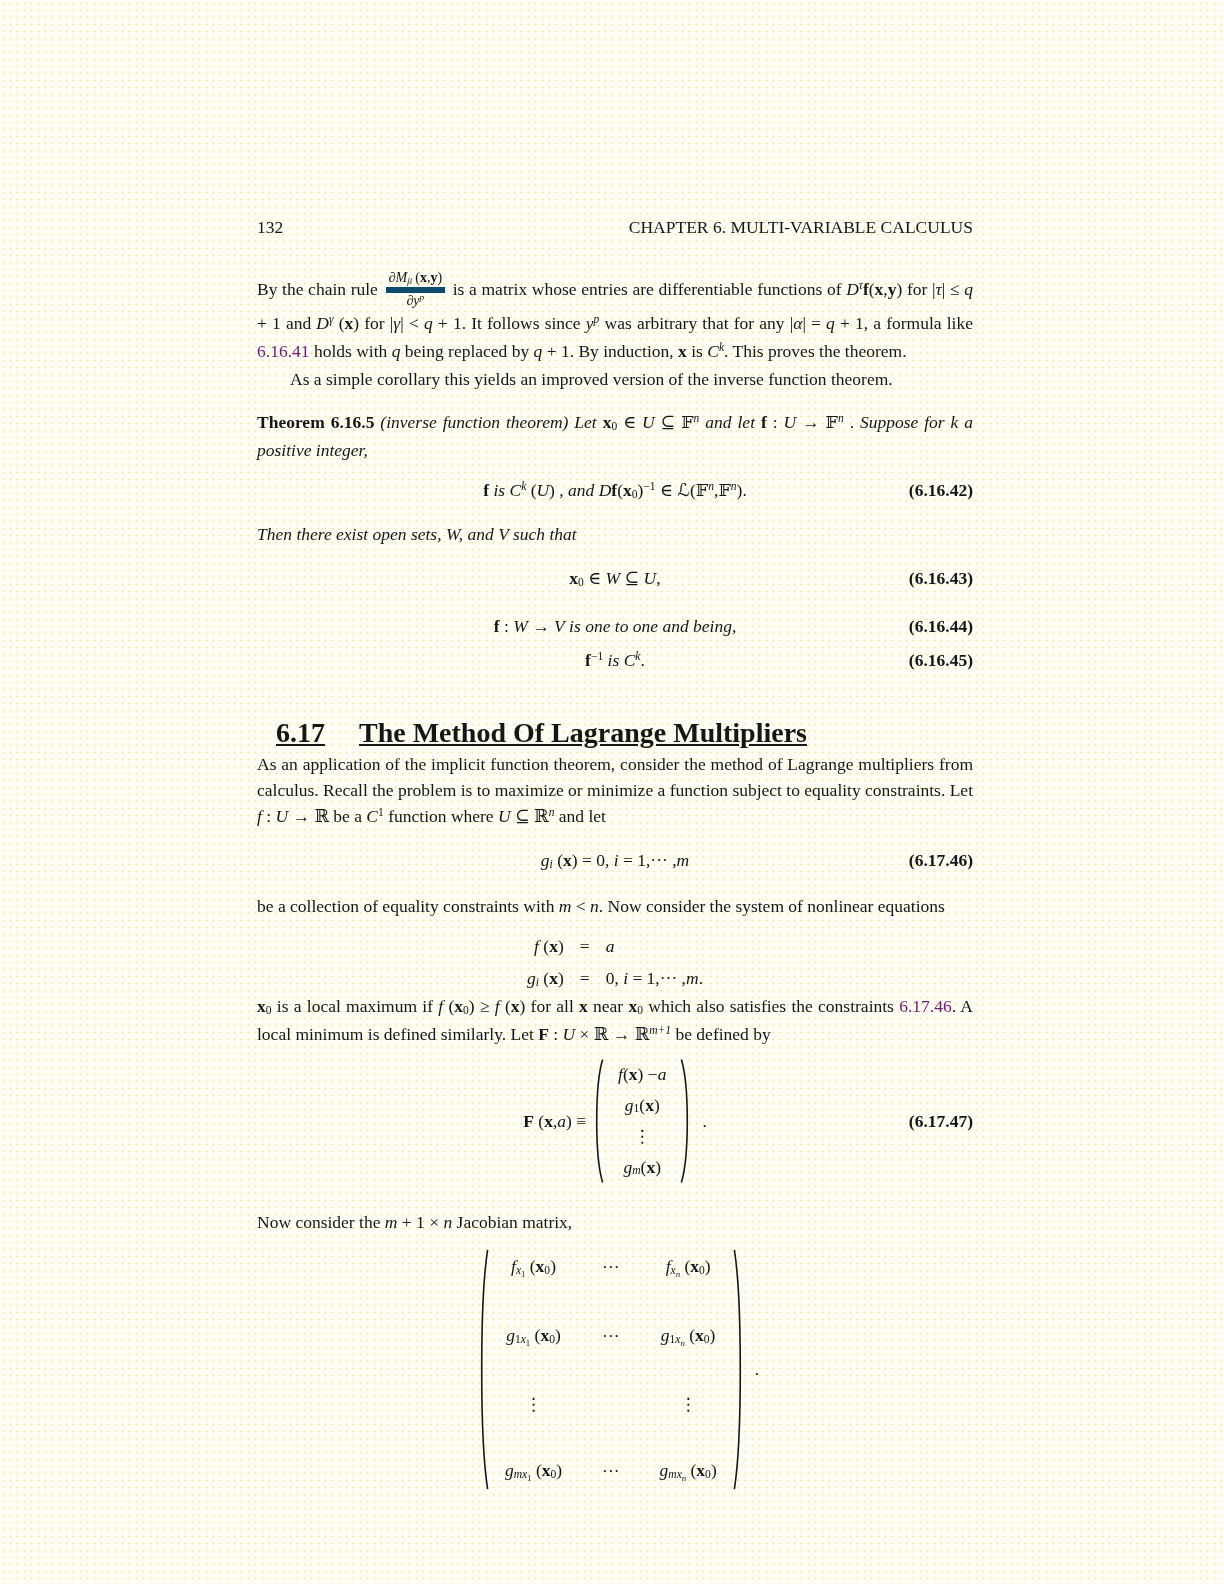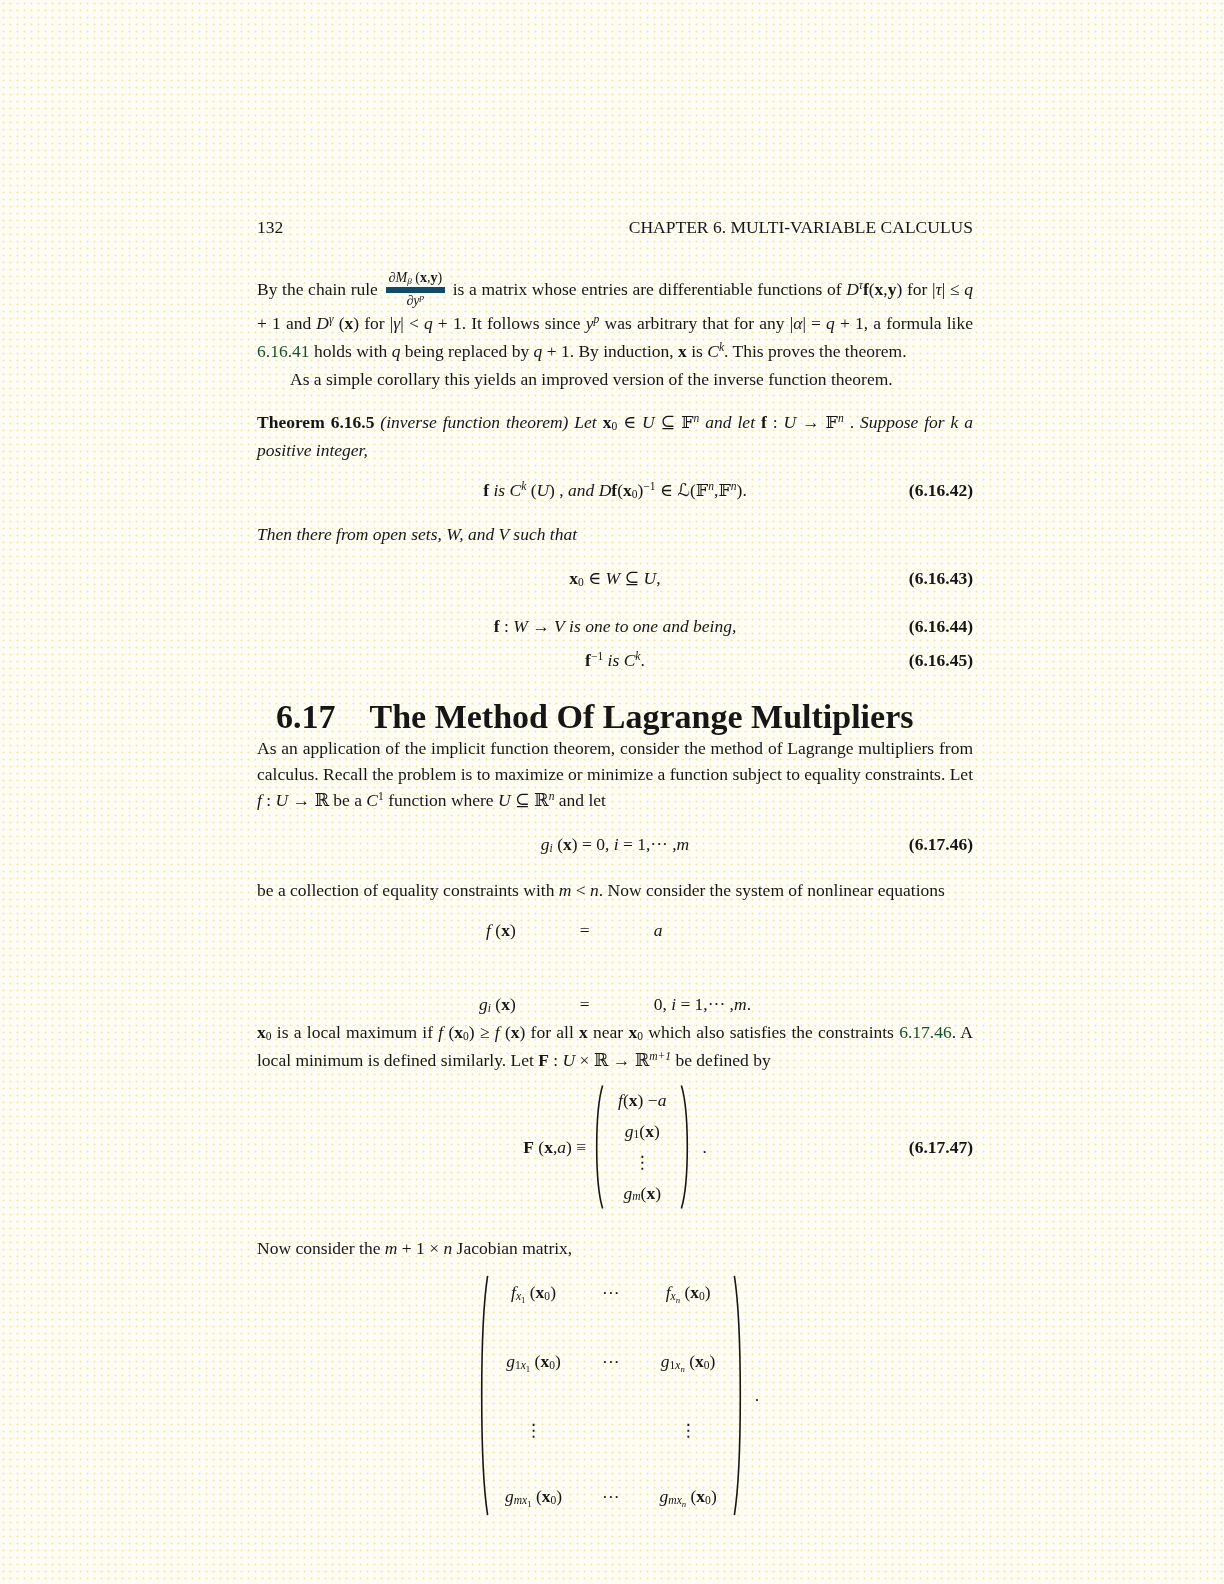--- a/index.html
+++ b/index.html
@@ -16,34 +16,34 @@
   .content{position:absolute;left:257px;top:214px;width:716px;}
   .header{display:flex;justify-content:space-between;font-size:17.5px;line-height:26px;}
   p{margin:0;font-size:17.5px;line-height:26px;}
   .just{text-align:justify;}
   .indent{text-indent:33px;}
   .i{font-style:italic;}
   .b{font-weight:700;}
   .sup{font-size:66%;position:relative;top:-0.5em;}
   .sub{font-size:66%;position:relative;top:0.25em;}
   .subsub{font-size:50%;position:relative;top:0.6em;}
-  .link{color:#14532d;}
+  .link{color:#701a75;}
   .frac{display:inline-block;vertical-align:-0.72em;text-align:center;font-size:80%;line-height:1.2;margin:0 3px;}
   .fnum{display:block;border-bottom:6px solid #0c4a6e;padding:0 3px;}
   .fden{display:block;padding:0 3px;}
   .eq{position:relative;text-align:center;font-size:17.5px;line-height:26px;}
   .eqnum{position:absolute;right:0;top:0;font-weight:bold;}
   .eqflex{display:flex;align-items:center;justify-content:center;}
   .eqflex .eqnum{top:50%;transform:translateY(-50%);}
-  .h2{margin:24px 0 0 19px;font-size:34px;line-height:36px;font-weight:700;}
+  .h2{margin:40px 0 0 19px;font-size:28px;line-height:36px;font-weight:700;text-decoration:underline;}
   .h2 .st{margin-left:34px;}
   .mt30{margin-top:30px;} .mt24{margin-top:24px;} .mt20{margin-top:20px;}
   .mt18{margin-top:18px;} .mt17{margin-top:17px;} .mt16{margin-top:16px;}
   .mt14{margin-top:14px;} .mt12{} .mt10{margin-top:10px;} .mt8{margin-top:8px;}
-  .sysgrid{display:inline-grid;grid-template-columns:auto auto auto;column-gap:0;row-gap:6px;align-items:baseline;gap:48px;}
+  .sysgrid{display:inline-grid;grid-template-columns:auto auto auto;column-gap:0;row-gap:6px;align-items:baseline;}
   .sysgrid .rhs{text-align:left;justify-self:start;}
   .sysgrid .lhs{text-align:right;justify-self:end;}
   .sysgrid .rel{padding:0 16px;}
   .vec{display:inline-flex;align-items:stretch;margin:0 5px;}
   .vecbody{display:flex;flex-direction:column;align-items:center;justify-content:center;gap:4px;padding:4px 12px;}
   .vrow{height:27px;display:flex;align-items:center;justify-content:center;}
   .paren{width:15px;display:flex;}
   .paren svg{width:100%;height:auto;min-height:100%;display:block;}
   .jac{display:inline-grid;grid-template-columns:auto auto auto;column-gap:44px;row-gap:8px;align-items:center;justify-items:center;padding:8px 14px;gap:40px;}
   .tail{margin-left:4px;}
@@ -63,21 +63,21 @@
 
     <p class="just indent"><span>As a simple corollary this yields an improved version of the inverse function theorem.</span></p>
 
     <p class="just mt17"><span class="b">Theorem 6.16.5</span><span>  </span><span class="i">(inverse function theorem) Let </span><span class="b">x</span><span class="sub">0</span><span> ∈ </span><span class="i">U</span><span> ⊆ 𝔽</span><span class="i sup">n</span><span class="i"> and let </span><span class="b">f</span><span> : </span><span class="i">U</span><span> → 𝔽</span><span class="i sup">n</span><span> . </span><span class="i">Suppose for k a positive integer,</span></p>
 
     <div class="eq mt14">
       <span class="formula"><span class="b">f</span><span class="i"> is </span><span class="i">C</span><span class="i sup">k</span><span> (</span><span class="i">U</span><span>) , </span><span class="i">and  D</span><span class="b">f</span><span>(</span><span class="b">x</span><span class="sub">0</span><span>)</span><span class="sup">−1</span><span> ∈ </span><span>ℒ</span><span>(</span><span>𝔽</span><span class="i sup">n</span><span>,</span><span>𝔽</span><span class="i sup">n</span><span>).</span></span>
       <span class="eqnum">(6.16.42)</span>
     </div>
 
-    <p class="just mt16"><span class="i">Then there from open sets, W, and V such that</span></p>
+    <p class="just mt16"><span class="i">Then there exist open sets, W, and V such that</span></p>
 
     <div class="eq mt18">
       <span class="formula"><span class="b">x</span><span class="sub">0</span><span> ∈ </span><span class="i">W</span><span> ⊆ </span><span class="i">U</span><span>,</span></span>
       <span class="eqnum">(6.16.43)</span>
     </div>
 
     <div class="eq mt20">
       <span class="formula"><span class="b">f</span><span> : </span><span class="i">W</span><span> → </span><span class="i">V</span><span> </span><span class="i">is one to one and being,</span></span>
       <span class="eqnum">(6.16.44)</span>
     </div>

